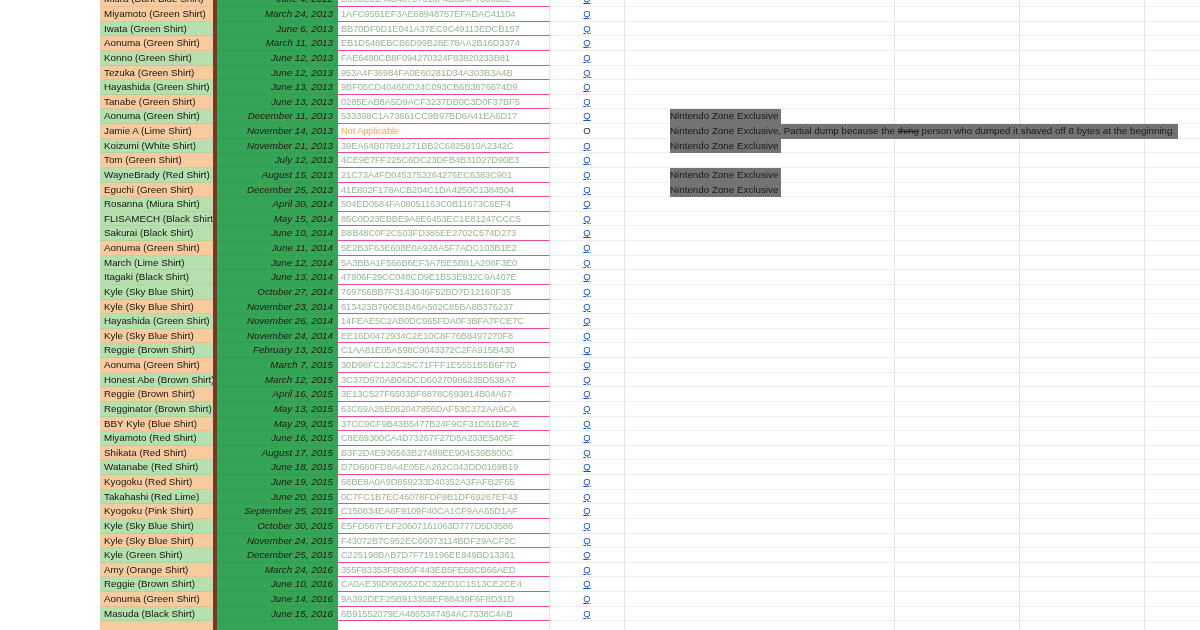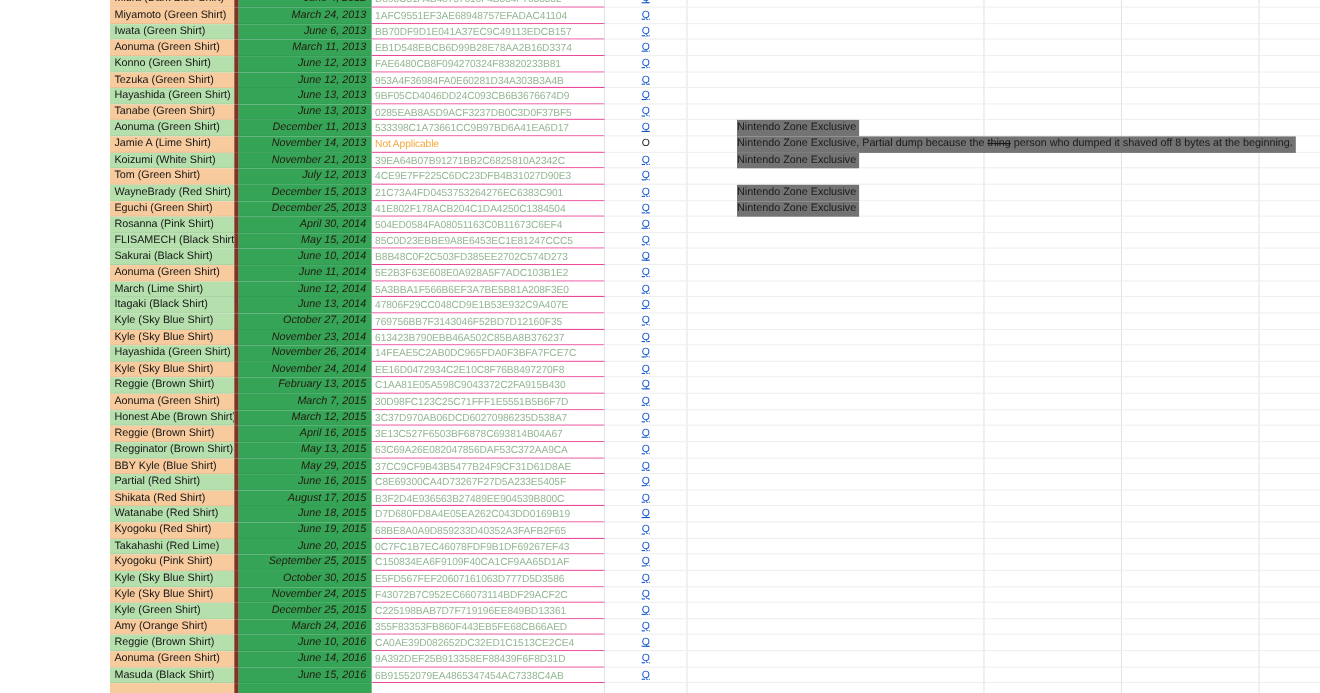--- a/index.html
+++ b/index.html
@@ -194,21 +194,21 @@
       <div class="cell c-link"><a>Q</a></div>
       <div class="cell c-note"></div>
       <div class="cell c-e"></div>
       <div class="cell c-e"></div>
       <div class="cell c-e"></div>
       <div class="cell c-e last"></div>
     </div>
     <div class="row">
       <div class="cell c-name band-green">WayneBrady (Red Shirt)</div>
       <div class="cell c-div"></div>
-      <div class="cell c-date">December 15, 2013</div>
+      <div class="cell c-date">August 15, 2013</div>
       <div class="cell c-hash">21C73A4FD0453753264276EC6383C901</div>
       <div class="cell c-link"><a>Q</a></div>
       <div class="cell c-note"><span class="note-text">Nintendo Zone Exclusive</span></div>
       <div class="cell c-e"></div>
       <div class="cell c-e"></div>
       <div class="cell c-e"></div>
       <div class="cell c-e last"></div>
     </div>
     <div class="row">
       <div class="cell c-name band-peach">Eguchi (Green Shirt)</div>
@@ -216,21 +216,21 @@
       <div class="cell c-date">December 25, 2013</div>
       <div class="cell c-hash">41E802F178ACB204C1DA4250C1384504</div>
       <div class="cell c-link"><a>Q</a></div>
       <div class="cell c-note"><span class="note-text">Nintendo Zone Exclusive</span></div>
       <div class="cell c-e"></div>
       <div class="cell c-e"></div>
       <div class="cell c-e"></div>
       <div class="cell c-e last"></div>
     </div>
     <div class="row">
-      <div class="cell c-name band-green">Rosanna (Pink Shirt)</div>
+      <div class="cell c-name band-green">Rosanna (Miura Shirt)</div>
       <div class="cell c-div"></div>
       <div class="cell c-date">April 30, 2014</div>
       <div class="cell c-hash">504ED0584FA08051163C0B11673C6EF4</div>
       <div class="cell c-link"><a>Q</a></div>
       <div class="cell c-note"></div>
       <div class="cell c-e"></div>
       <div class="cell c-e"></div>
       <div class="cell c-e"></div>
       <div class="cell c-e last"></div>
     </div>
@@ -408,21 +408,21 @@
       <div class="cell c-date">May 29, 2015</div>
       <div class="cell c-hash">37CC9CF9B43B5477B24F9CF31D61D8AE</div>
       <div class="cell c-link"><a>Q</a></div>
       <div class="cell c-note"></div>
       <div class="cell c-e"></div>
       <div class="cell c-e"></div>
       <div class="cell c-e"></div>
       <div class="cell c-e last"></div>
     </div>
     <div class="row">
-      <div class="cell c-name band-green">Partial (Red Shirt)</div>
+      <div class="cell c-name band-green">Miyamoto (Red Shirt)</div>
       <div class="cell c-div"></div>
       <div class="cell c-date">June 16, 2015</div>
       <div class="cell c-hash">C8E69300CA4D73267F27D5A233E5405F</div>
       <div class="cell c-link"><a>Q</a></div>
       <div class="cell c-note"></div>
       <div class="cell c-e"></div>
       <div class="cell c-e"></div>
       <div class="cell c-e"></div>
       <div class="cell c-e last"></div>
     </div>

